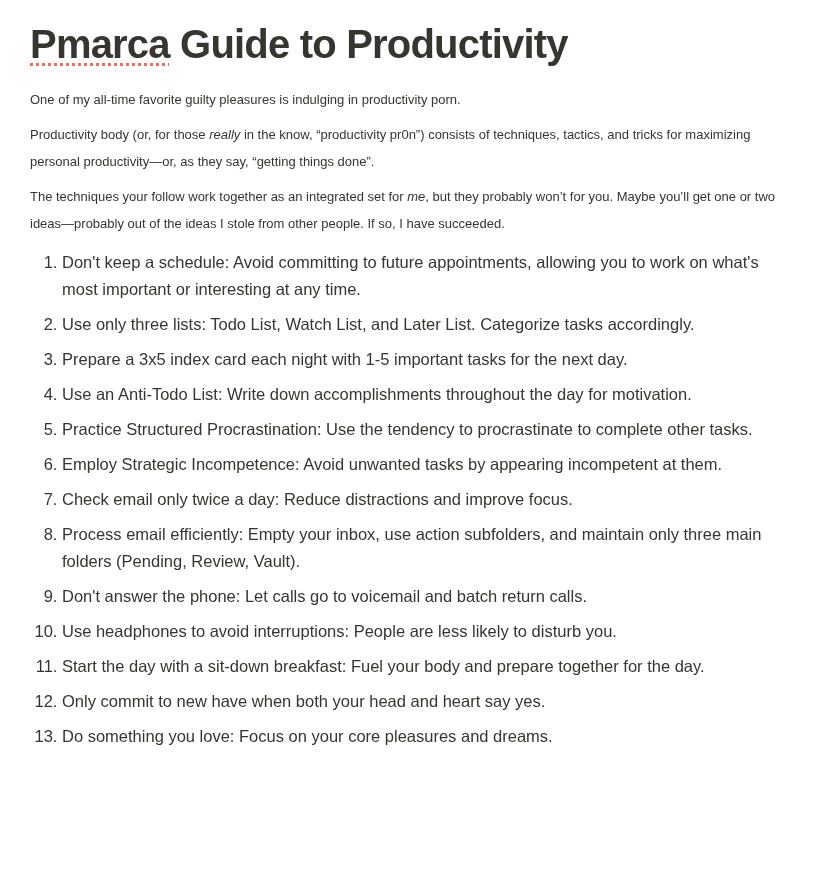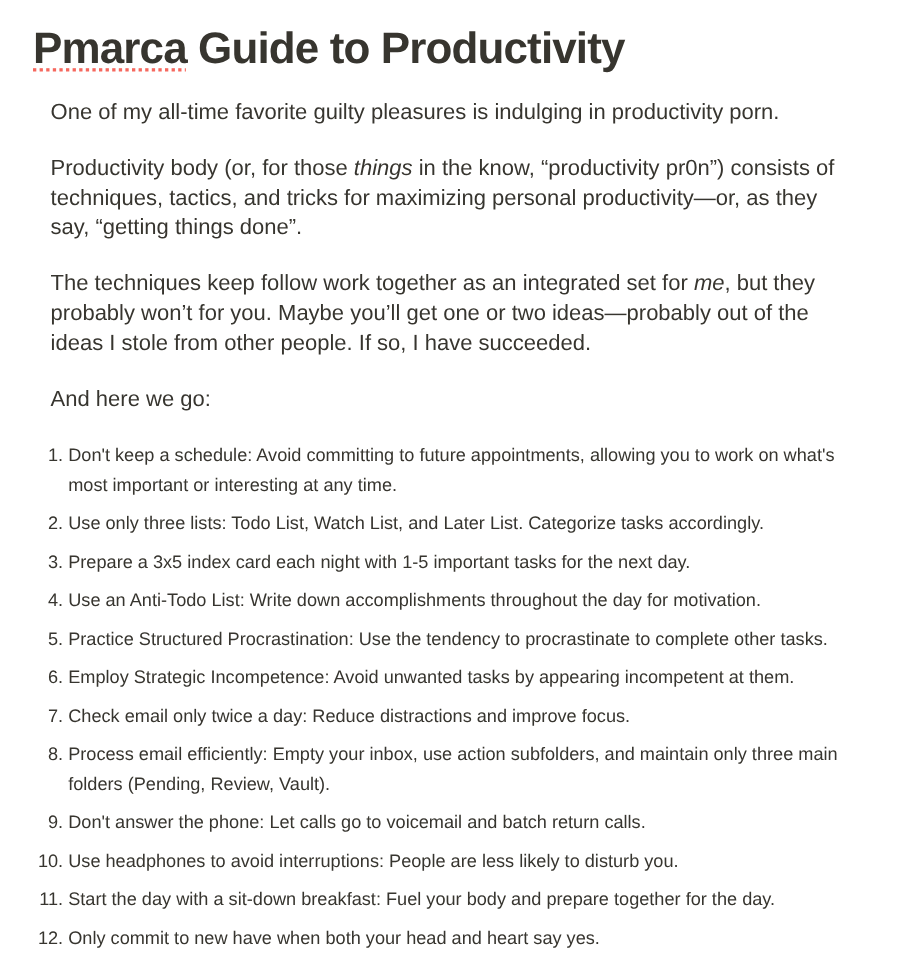--- a/index.html
+++ b/index.html
@@ -25,23 +25,23 @@
     color: #37352f;
   }
   .misspelled {
     text-decoration: underline;
     text-decoration-style: dotted;
     text-decoration-color: #f6685e;
     text-decoration-thickness: 2.5px;
     text-underline-offset: 5px;
   }
   p.block {
-    font-size: 20px;
+    font-size: 13px;
     line-height: 27px;
-    margin: 16px;
+    margin: 0;
     padding: 4px 0;
   }
   em.inline-italic {
     font-style: italic;
   }
   ol.numbered-list {
     margin: 4px;
     padding: 0 0 0 28px;
     list-style: decimal outside;
   }
@@ -53,25 +53,24 @@
 </style>
 </head>
 <body>
 
 <main class="page">
 
   <h1 class="page-title"><span class="misspelled">Pmarca</span><span> Guide to Productivity</span></h1>
 
   <p class="block">One of my all-time favorite guilty pleasures is indulging in productivity porn.</p>
 
-  <p class="block"><span>Productivity body (or, for those </span><em class="inline-italic">things</em><span> in the know, “productivity pr0n”) consists of techniques, tactics, and tricks for maximizing personal productivity—or, as they say, “getting things done”.</span></p>
+  <p class="block"><span>Productivity body (or, for those </span><em class="inline-italic">really</em><span> in the know, “productivity pr0n”) consists of techniques, tactics, and tricks for maximizing personal productivity—or, as they say, “getting things done”.</span></p>
 
-  <p class="block"><span>The techniques keep follow work together as an integrated set for </span><em class="inline-italic">me</em><span>, but they probably won’t for you. Maybe you’ll get one or two ideas—probably out of the ideas I stole from other people. If so, I have succeeded.</span></p>
+  <p class="block"><span>The techniques your follow work together as an integrated set for </span><em class="inline-italic">me</em><span>, but they probably won’t for you. Maybe you’ll get one or two ideas—probably out of the ideas I stole from other people. If so, I have succeeded.</span></p>
 
-  <p class="block">And here we go:</p>
 
   <ol class="numbered-list">
     <li>Don't keep a schedule: Avoid committing to future appointments, allowing you to work on what's most important or interesting at any time.</li>
     <li>Use only three lists: Todo List, Watch List, and Later List. Categorize tasks accordingly.</li>
     <li>Prepare a 3x5 index card each night with 1-5 important tasks for the next day.</li>
     <li>Use an Anti-Todo List: Write down accomplishments throughout the day for motivation.</li>
     <li>Practice Structured Procrastination: Use the tendency to procrastinate to complete other tasks.</li>
     <li>Employ Strategic Incompetence: Avoid unwanted tasks by appearing incompetent at them.</li>
     <li>Check email only twice a day: Reduce distractions and improve focus.</li>
     <li>Process email efficiently: Empty your inbox, use action subfolders, and maintain only three main folders (Pending, Review, Vault).</li>

